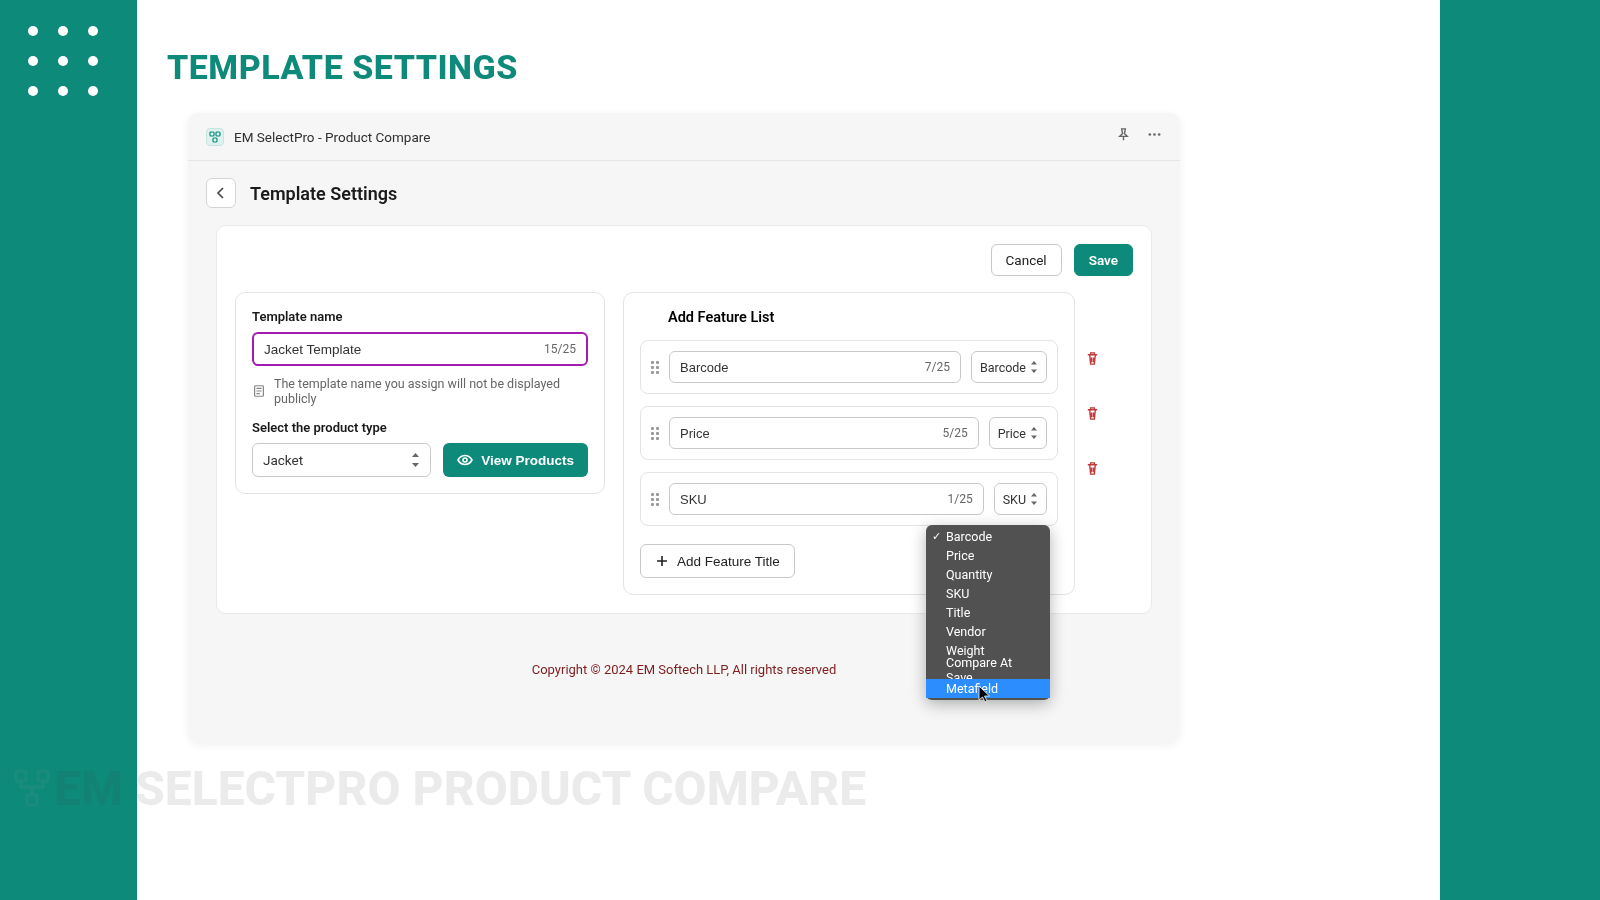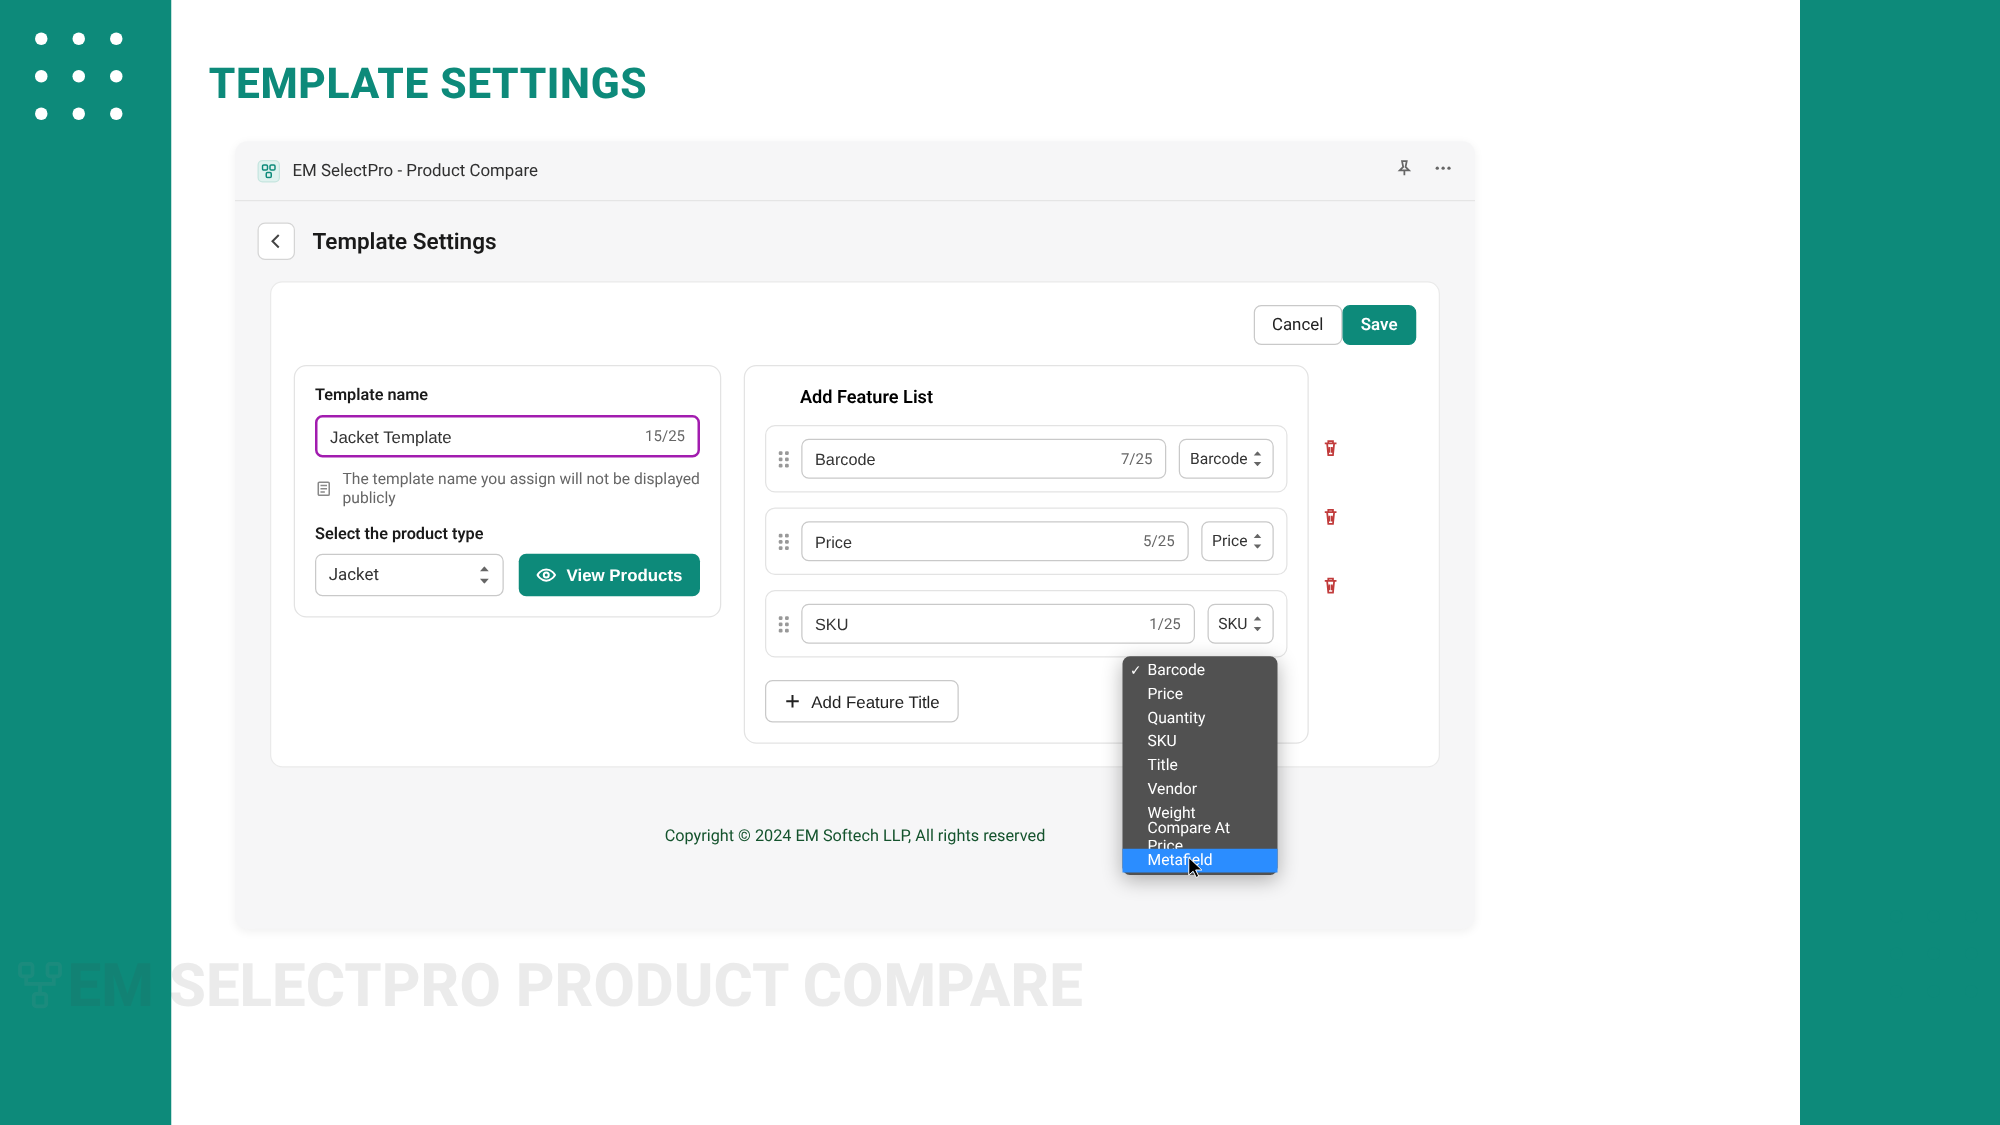--- a/index.html
+++ b/index.html
@@ -132,20 +132,21 @@
 .content {
   margin: 0 28px;
   background: #fff;
   border: 1px solid #eaeaea;
   border-radius: 10px;
   padding: 18px;
 }
 .topbar {
   display: flex;
   justify-content: flex-end;
+  gap: 12px;
   margin-bottom: 16px;
 }
 .btn {
   height: 32px;
   padding: 0 14px;
   border-radius: 6px;
   font-size: 13.5px;
   display: flex;
   align-items: center;
   justify-content: center;
@@ -163,21 +164,21 @@
 .panels {
   display: flex;
   gap: 18px;
   align-items: flex-start;
 }
 .panel-left, .panel-right {
   border: 1px solid #e3e3e3;
   border-radius: 10px;
   padding: 16px;
 }
-.panel-left { width: 342px; }
+.panel-left { width: 370px; }
 .panel-right { width: 452px; position: relative; }
 .lbl {
   font-size: 13px;
   font-weight: 600;
   color: #1a1a1a;
   margin-bottom: 8px;
 }
 .lbl-section {
   font-size: 14.5px;
   font-weight: 650;
@@ -353,21 +354,21 @@
 .cursor-arrow {
   position: absolute;
   left: 354px;
   top: 392px;
   color: #fff;
   pointer-events: none;
 }
 .footer {
   text-align: center;
   font-size: 13px;
-  color: #14532d;
+  color: #7f1d1d;
   margin-top: 48px;
 }
 </style>
 </head>
 <body>
 
 <div class="bg-left"></div>
 <div class="bg-right"></div>
 <div class="dots-tl">
   <div class="dot-w"></div>
@@ -569,21 +570,21 @@
         </button>
 
         <div class="dropdown" id="dropdown">
             <div class="dd-item checked">Barcode</div>
             <div class="dd-item">Price</div>
             <div class="dd-item">Quantity</div>
             <div class="dd-item">SKU</div>
             <div class="dd-item">Title</div>
             <div class="dd-item">Vendor</div>
             <div class="dd-item">Weight</div>
-            <div class="dd-item">Compare At Price</div>
+            <div class="dd-item">Compare At Save</div>
             <div class="dd-item hl">Metafield</div>
           </div>
 
         <div class="cursor-arrow">
           <svg width="14" height="18" viewBox="0 0 14 18">
               <path d="M1 1l0 14 3.5-3 2.5 5 2-1-2.5-5 5 0z" fill="#000" stroke="#fff" stroke-width="0.8"></path>
             </svg>
         </div>
 
         

